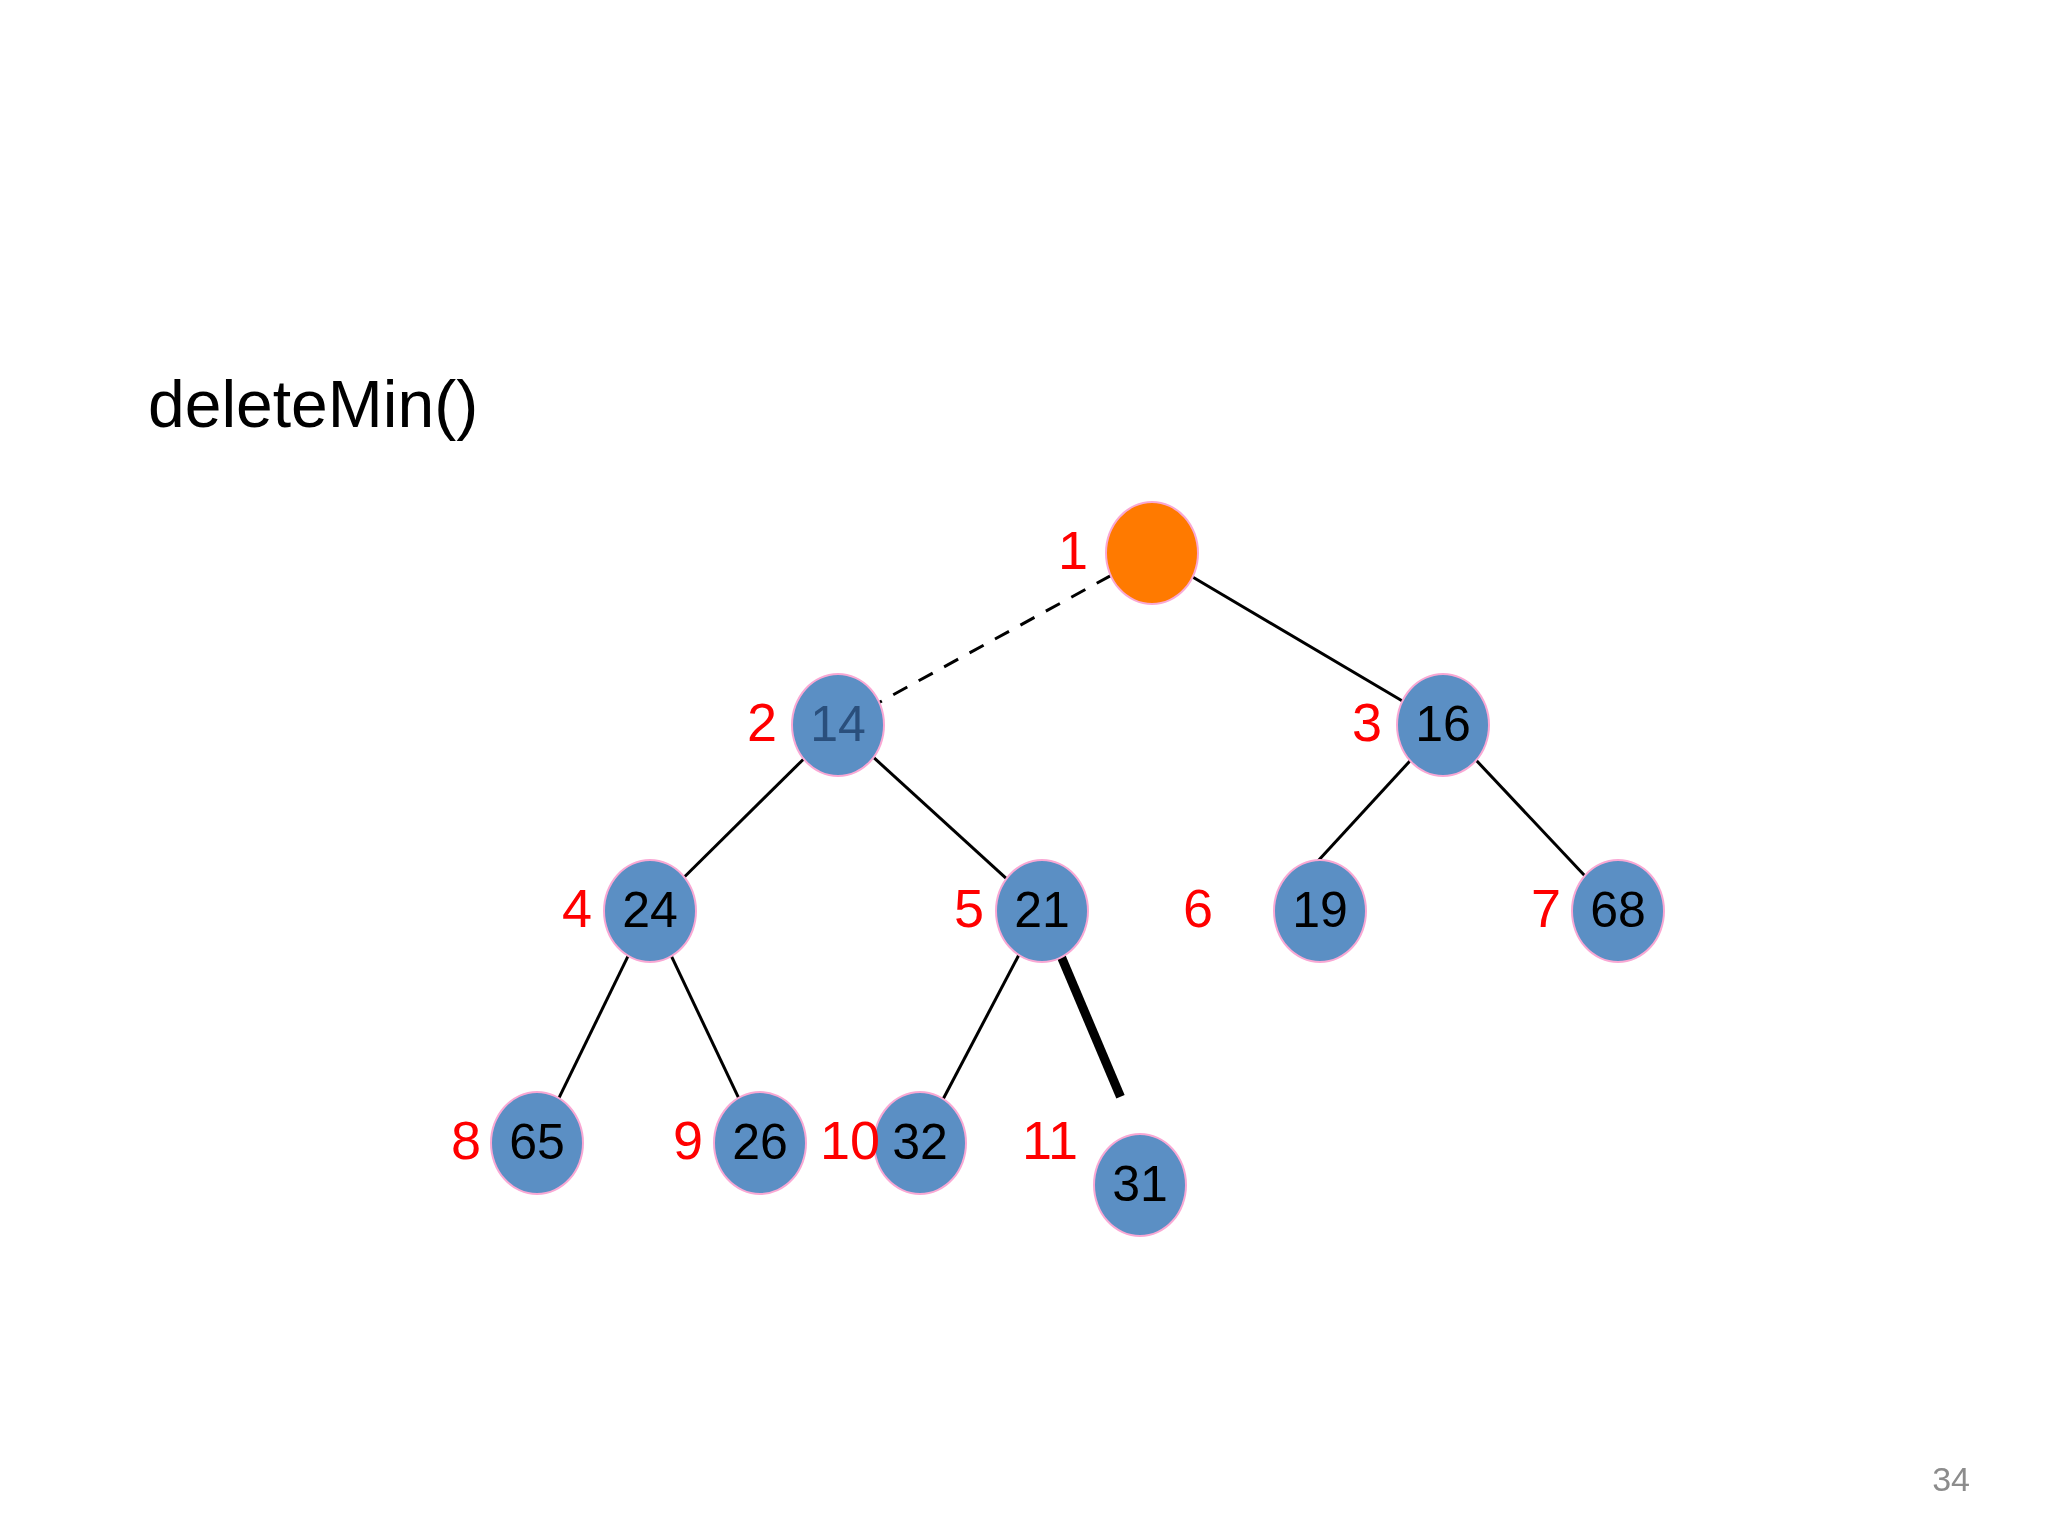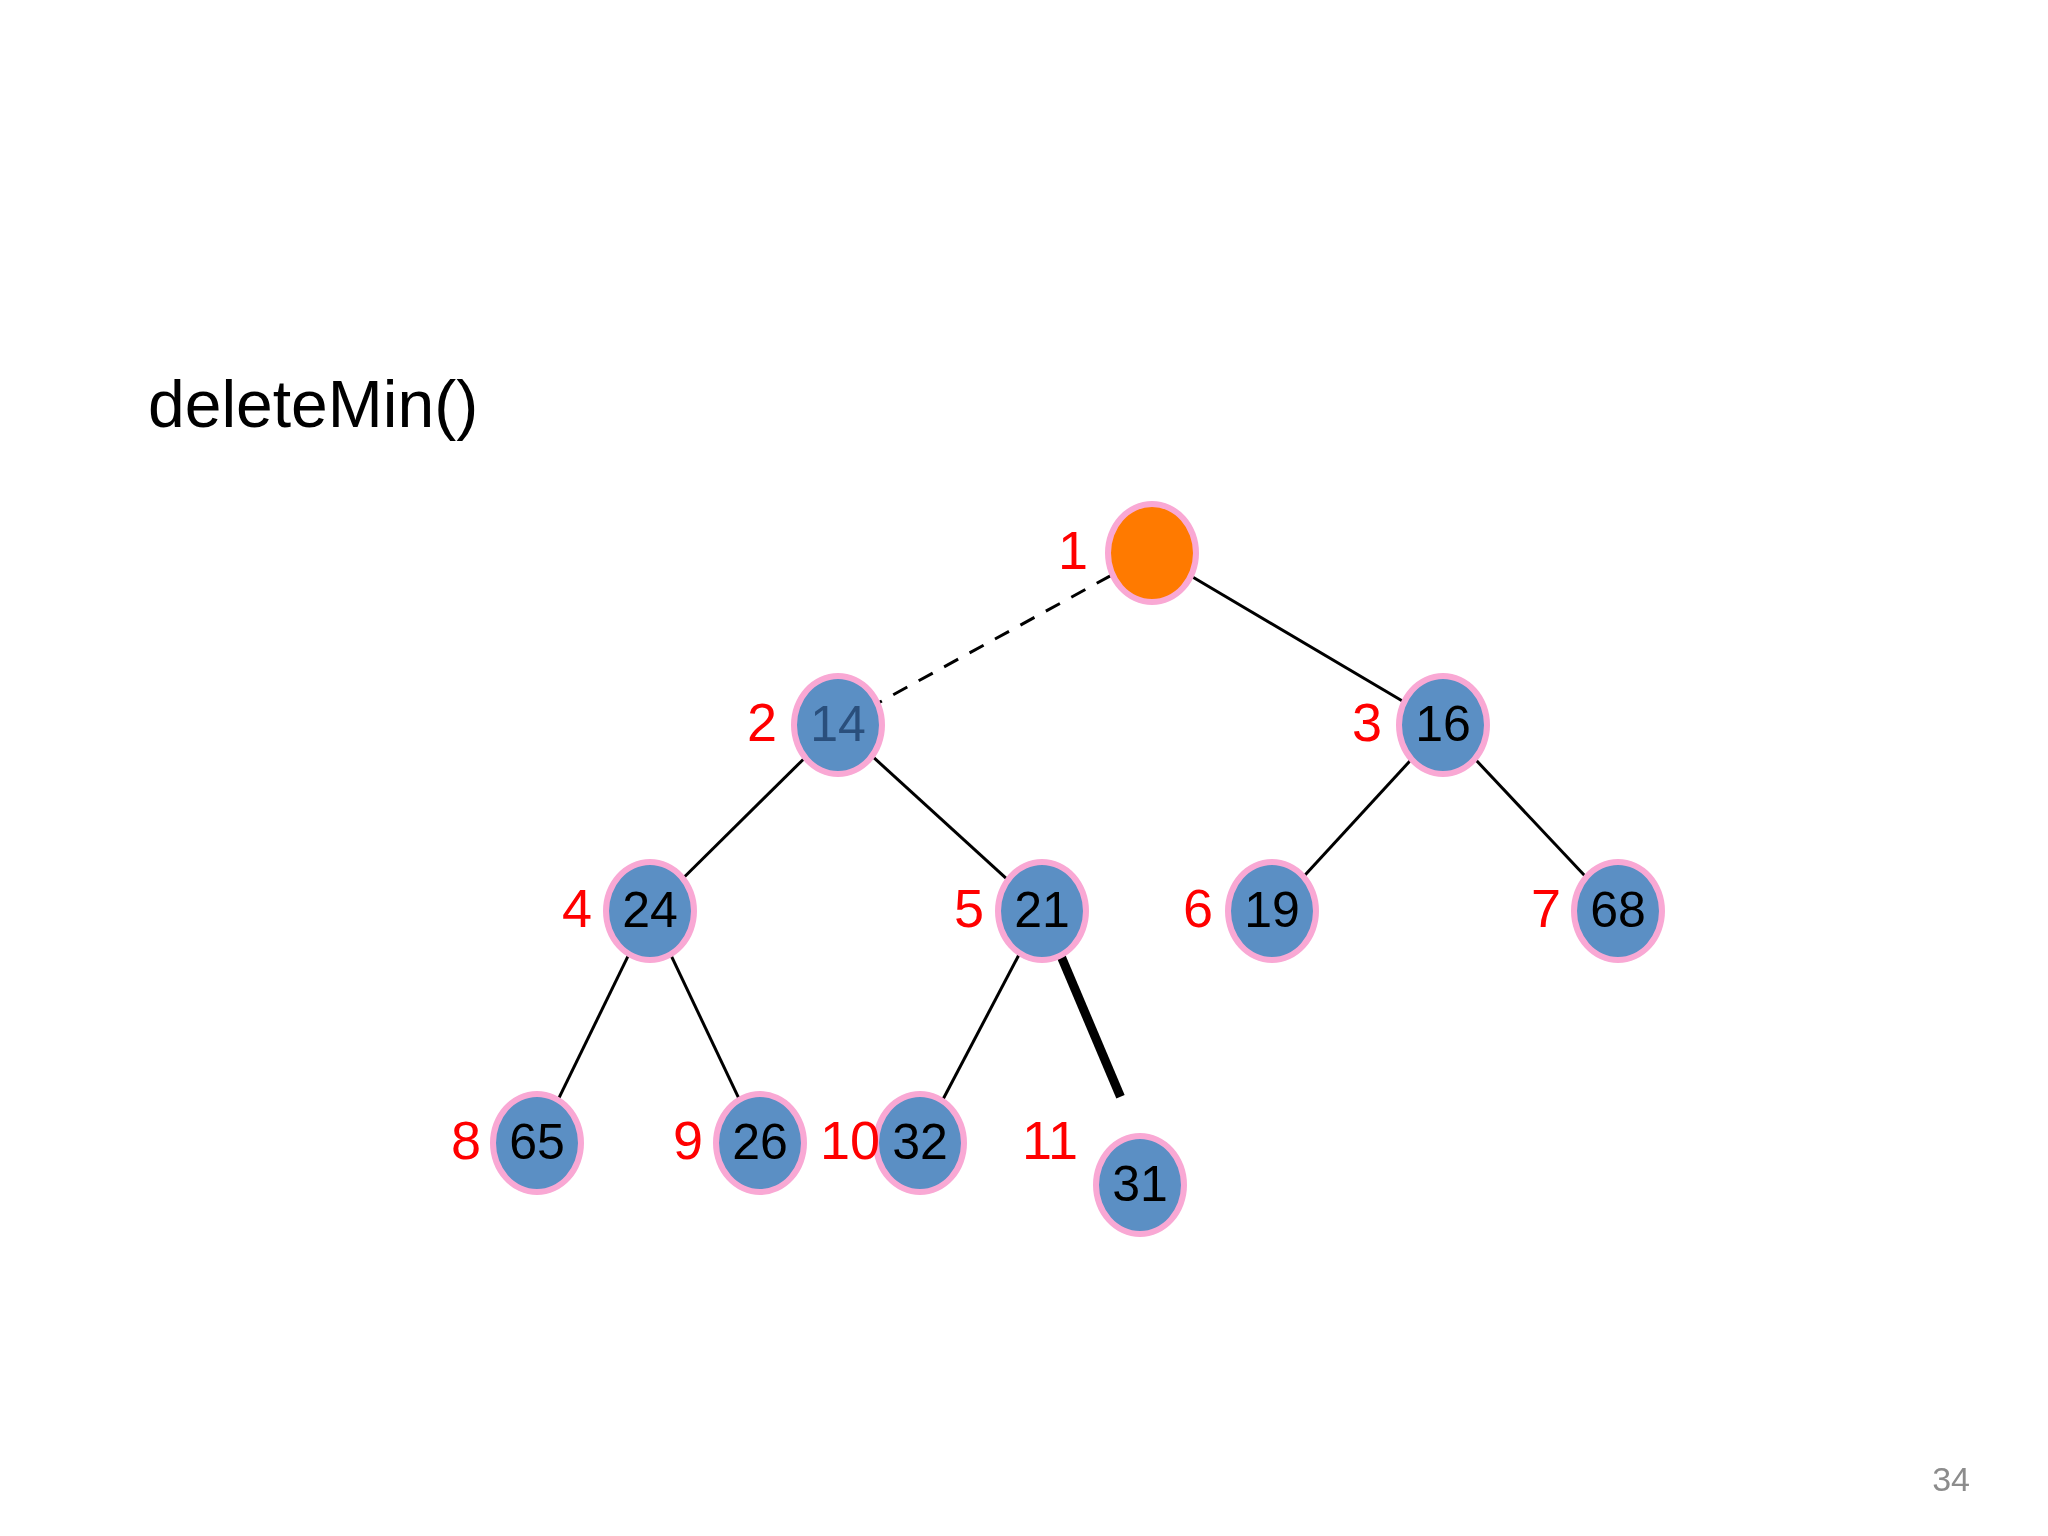--- a/index.html
+++ b/index.html
@@ -64,21 +64,21 @@
   }
   #tree-canvas .edge-layer { pointer-events: none; }
 
   
   .tree-node {
     position: absolute;
     display: flex;
     align-items: center;
     justify-content: center;
     border-radius: 50%;
-    border: 6px solid #f9a8d4;
+    border: 2px solid #f9a8d4;
     box-sizing: border-box;
     font-size: 50px;
     font-weight: 400;
     line-height: 1;
     color: #000000;
     user-select: none;
   }
   .tree-node.fill-blue  { background: #5B8FC4; }
   .tree-node.fill-orange{ background: #FF7A00; }
   .tree-node .node-label { transform: translateY(-1px); }
@@ -142,21 +142,21 @@
       </div>
       <div class="node-index" style="left: 1352px; top: 695px;">3</div>
       <div class="tree-node fill-blue" style="left: 603px; top: 859px; width: 94px; height: 104px; align-items: center;">
         <span class="node-label">24</span>
       </div>
       <div class="node-index" style="left: 562px; top: 881px;">4</div>
       <div class="tree-node fill-blue" style="left: 995px; top: 859px; width: 94px; height: 104px;">
         <span class="node-label">21</span>
       </div>
       <div class="node-index" style="left: 954px; top: 881px;">5</div>
-      <div class="tree-node fill-blue" style="left: 1225px; top: 859px; width: 94px; height: 104px;">
+      <div class="tree-node fill-blue" style="left: 1273px; top: 859px; width: 94px; height: 104px;">
         <span class="node-label">19</span>
       </div>
       <div class="node-index" style="left: 1183px; top: 881px;">6</div>
       <div class="tree-node fill-blue" style="left: 1571px; top: 859px; width: 94px; height: 104px; text-align: center;">
         <span class="node-label">68</span>
       </div>
       <div class="node-index" style="left: 1531px; top: 881px;">7</div>
       <div class="tree-node fill-blue" style="left: 490px; top: 1091px; width: 94px; height: 104px;">
         <span class="node-label">65</span>
       </div>

